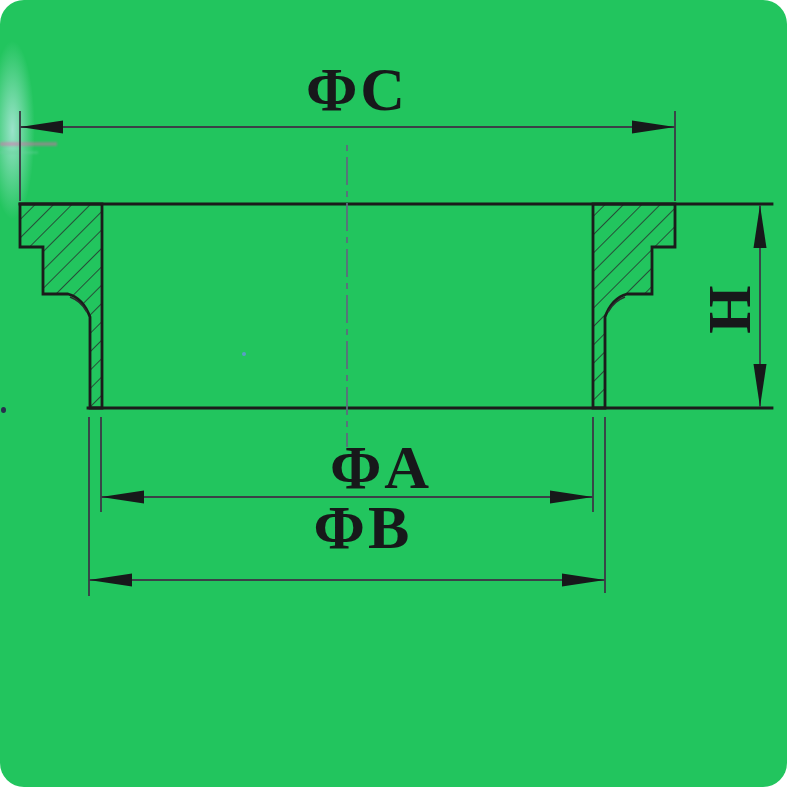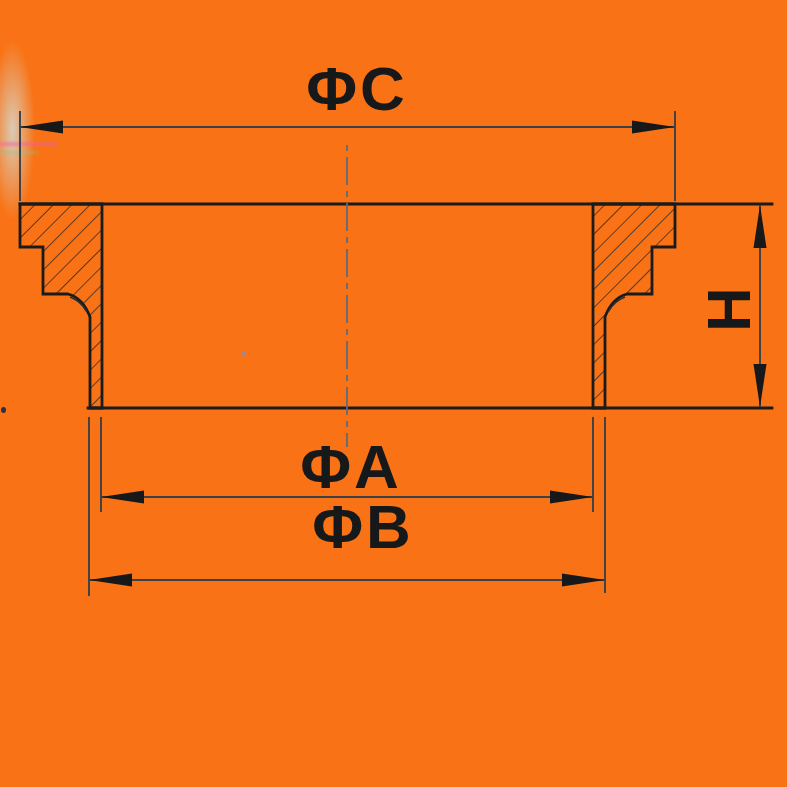--- a/index.html
+++ b/index.html
@@ -3,42 +3,43 @@
 <meta charset="utf-8">
 <style>
   html, body {
     margin: 0; padding: 0;
     background: #ffffff;
   }
   .canvas {
     position: relative;
     width: 787px;
     height: 787px;
-    background: #f97316;
+    background: #22c55e;
     overflow: hidden;
-    font-family: Liberation Sans, sans-serif;
+    font-family: Liberation Serif, serif;
+    border-radius: 24px;
   }
   .drawing-svg {
     position: absolute;
     left: 0; top: 0;
     width: 787px; height: 787px;
   }
   .dim-label {
     position: absolute;
     font-weight: bold;
     font-size: 62px;
     line-height: 1;
     letter-spacing: 3px;
     color: #17181a;
     text-align: center;
     white-space: nowrap;
     user-select: none;
   }
   .label-c { left: 257px; top: 58px;  width: 200px; }
-  .label-a { left: 251px; top: 436px; width: 200px; }
+  .label-a { left: 281px; top: 436px; width: 200px; }
   .label-b { left: 263px; top: 496px; width: 200px; }
   .label-h {
     left: 669px; top: 277px; width: 120px; height: 62px;
     transform: rotate(-90deg);
     transform-origin: center;
   }
   
   .artifact { position: absolute; pointer-events: none; }
   .streak-magenta {
     left: 0; top: 142px; width: 57px; height: 4px;

